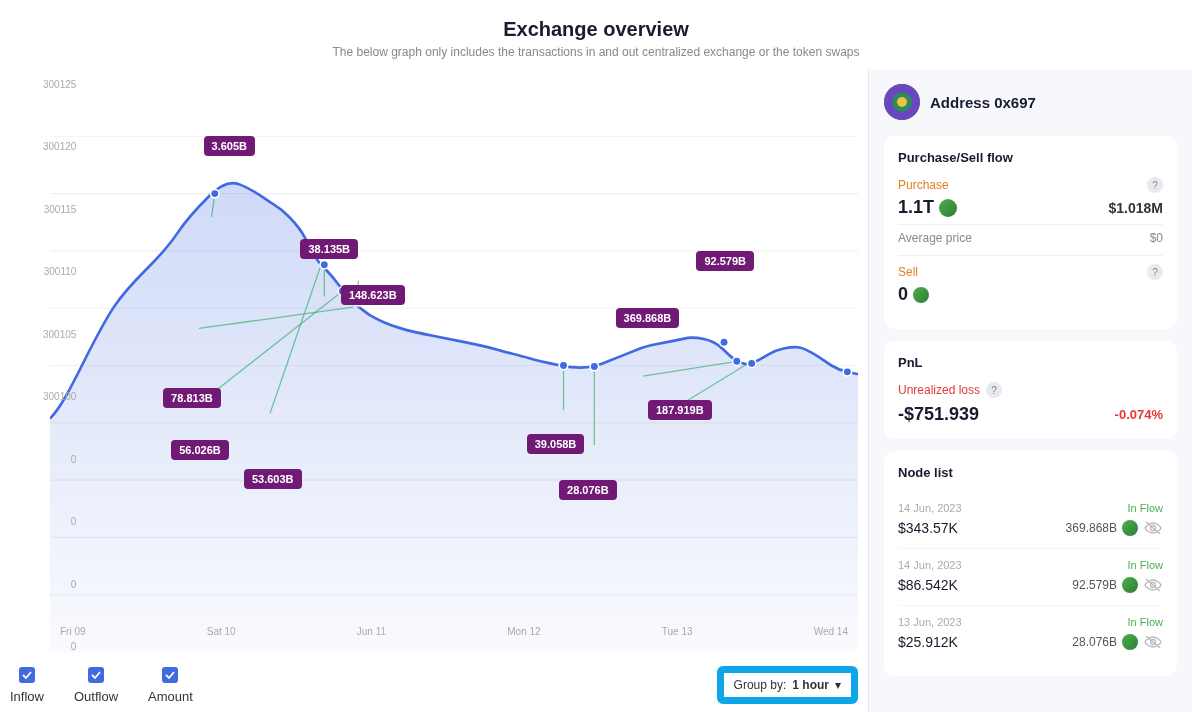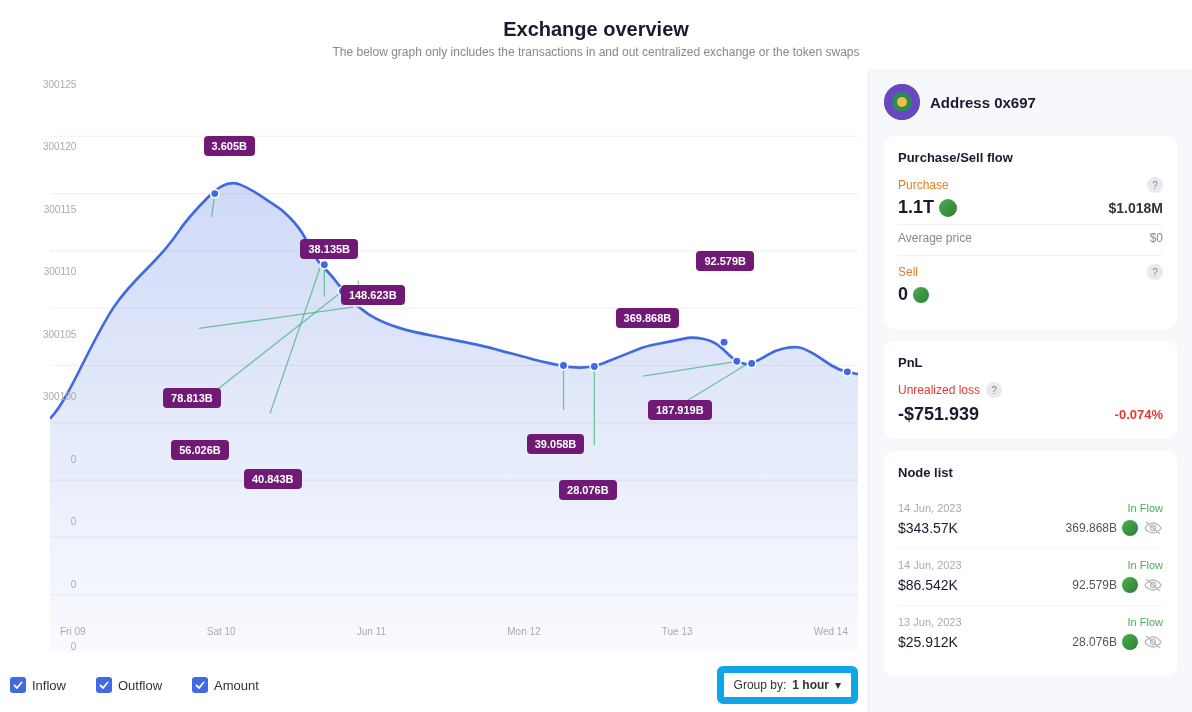--- a/index.html
+++ b/index.html
@@ -25,21 +25,21 @@
     
     
     .chart-tooltip { position: absolute; background: #701a75; color: #fff; padding: 4px 8px; border-radius: 4px; font-size: 11px; font-weight: 600; white-space: nowrap; }
     
     
     .x-axis { position: absolute; bottom: 15px; left: 0; right: 0; display: flex; justify-content: space-between; padding: 0 10px; }
     .x-label { font-size: 10px; color: #aaa; }
     
     
     .legend { position: absolute; bottom: 0; left: 0; right: 0; display: flex; align-items: center; padding: 8px 10px; gap: 30px; }
-    .legend-item { display: flex; align-items: center; gap: 6px; cursor: pointer; }
+    .legend-item { display: flex; align-items: center; gap: 6px; cursor: pointer; flex-direction: column; }
     .legend-checkbox { width: 16px; height: 16px; border-radius: 3px; background: #4169e1; display: flex; align-items: center; justify-content: center; }
     .legend-checkbox svg { width: 10px; height: 10px; }
     .legend-label { font-size: 13px; color: #333; }
     .group-by-select { margin-left: auto; display: flex; align-items: center; border: 7px solid #0ea5e9; border-radius: 6px; padding: 5px 10px; cursor: pointer; font-size: 12px; color: #333; background: #fff; gap: 6px; }
     
     
     .right-panel { width: 324px; background: #f7f8fc; border-left: 1px solid #e8eaf0; padding: 15px; overflow-y: auto; }
     
     .address-header { display: flex; align-items: center; gap: 10px; margin-bottom: 16px; }
     .address-avatar { width: 36px; height: 36px; border-radius: 50%; overflow: hidden; background: linear-gradient(135deg, #6b46c1, #2d8a5e); display: flex; align-items: center; justify-content: center; }
@@ -169,21 +169,21 @@
           <circle cx="634" cy="248" r="4" fill="#4169e1" stroke="#fff" stroke-width="1.5"></circle>
           <circle cx="750" cy="276" r="4" fill="#4169e1" stroke="#fff" stroke-width="1.5"></circle>
         </svg>
 
         
         <div class="chart-tooltip" style="left:19%;top:10%">3.605B</div>
         <div class="chart-tooltip" style="left:31%;top:28%">38.135B</div>
         <div class="chart-tooltip" style="left:36%;top:36%">148.623B</div>
         <div class="chart-tooltip" style="left:14%;top:54%">78.813B</div>
         <div class="chart-tooltip" style="left:15%;top:63%">56.026B</div>
-        <div class="chart-tooltip" style="left:24%;top:68%">40.843B</div>
+        <div class="chart-tooltip" style="left:24%;top:68%">53.603B</div>
         <div class="chart-tooltip" style="left:59%;top:62%">39.058B</div>
         <div class="chart-tooltip" style="left:63%;top:70%">28.076B</div>
         <div class="chart-tooltip" style="left:70%;top:40%">369.868B</div>
         <div class="chart-tooltip" style="left:74%;top:56%">187.919B</div>
         <div class="chart-tooltip" style="left:80%;top:30%">92.579B</div>
 
         
         <div class="x-axis">
           <span class="x-label">Fri 09</span>
           <span class="x-label">Sat 10</span>

